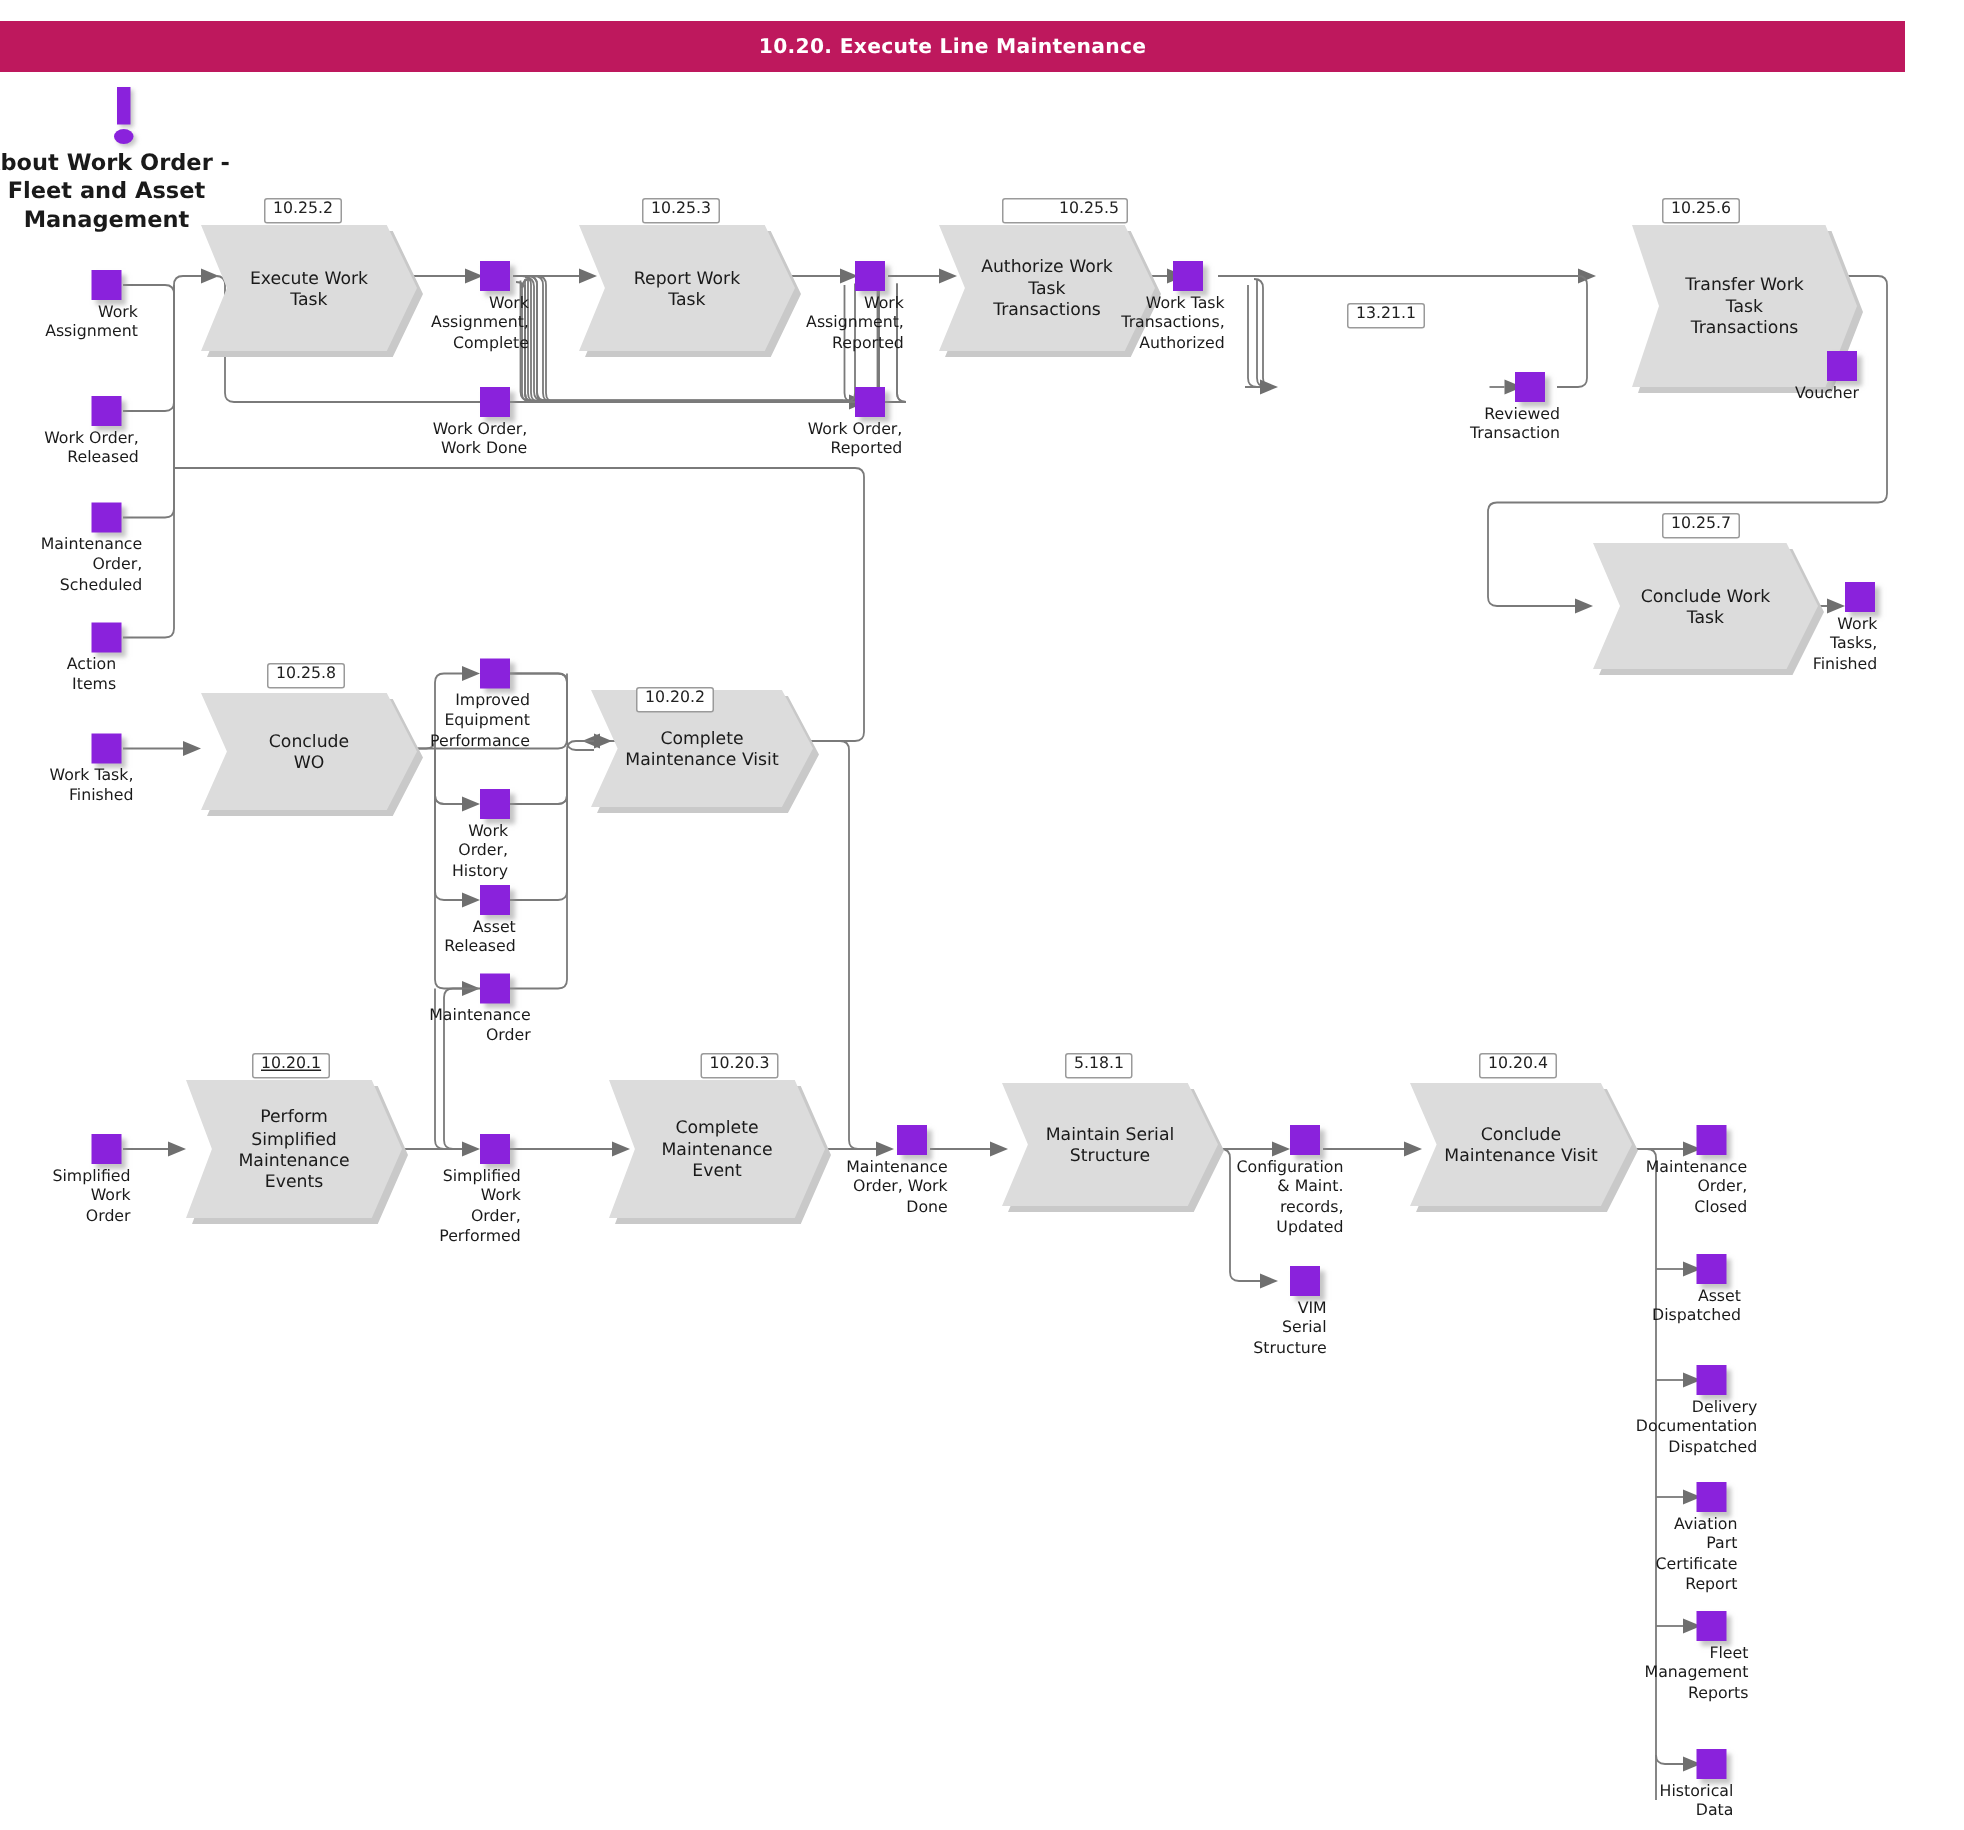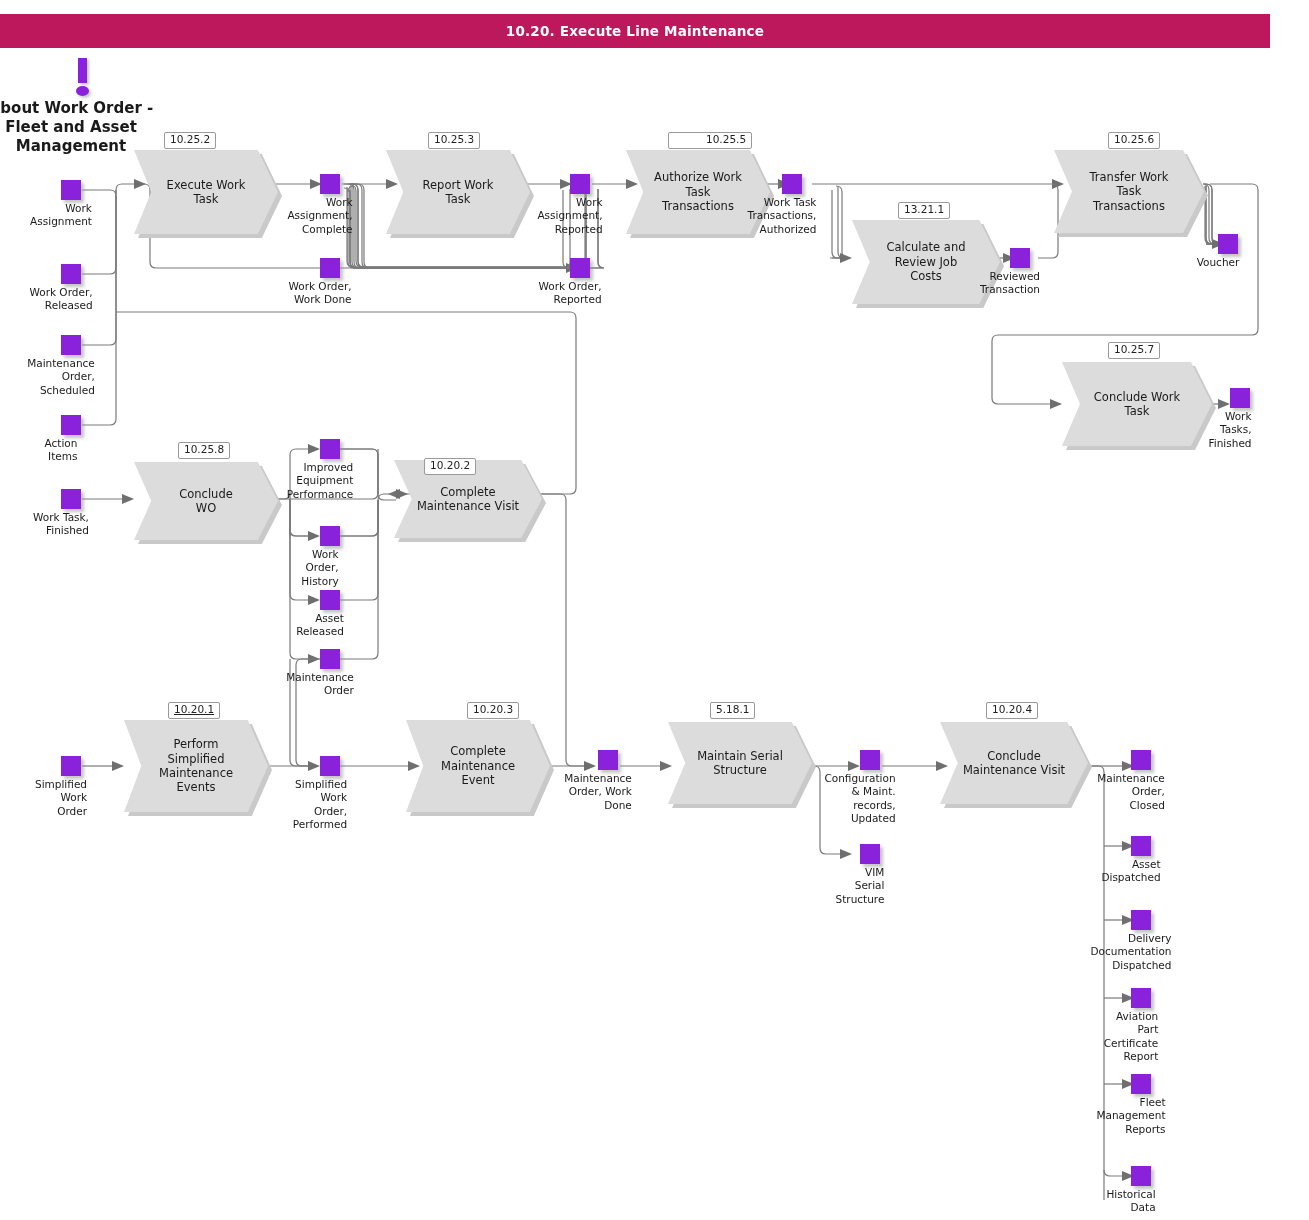--- a/index.html
+++ b/index.html
@@ -236,21 +236,21 @@
   </div>
   <div class="ent" style="left:61px;top:489px;">
     <div class="sq"></div>
     <div class="cap">Work Task,<br>Finished</div>
   </div>
   <div class="ent" style="left:61px;top:756px;">
     <div class="sq"></div>
     <div class="cap">Simplified<br>Work<br>Order</div>
   </div>
 
-  <div class="codebox" style="left:164px;top:132px;">10.25.2</div>
+  <div class="codebox" style="left:176px;top:132px;">10.25.2</div>
   <div class="proc" style="left:134px;top:150px;width:144px;height:84px;">
     <div class="shadow"></div>
       <div class="body"></div>
     <div class="lbl">Execute Work<br>Task</div>
   </div>
 
   <div class="codebox" style="left:428px;top:132px;">10.25.3</div>
   <div class="proc" style="left:386px;top:150px;width:144px;height:84px;">
     <div class="shadow"></div>
       <div class="body"></div>
@@ -258,28 +258,23 @@
   </div>
 
   <div class="codebox" style="left:668px;top:132px;padding-left:37px;">10.25.5</div>
   <div class="proc" style="left:626px;top:150px;width:144px;height:84px;">
     <div class="shadow"></div>
       <div class="body"></div>
     <div class="lbl">Authorize Work<br>Task<br>Transactions</div>
   </div>
 
   <div class="codebox" style="left:898px;top:202px;">13.21.1</div>
-  <div class="proc" style="left:852px;top:220px;width:148px;height:84px;">
-    <div class="shadow"></div>
-      <div class="body"></div>
-    <div class="lbl">Calculate and<br>Review Job<br>Costs</div>
-  </div>
 
   <div class="codebox" style="left:1108px;top:132px;">10.25.6</div>
-  <div class="proc" style="left:1054px;top:150px;width:150px;height:83px;">
+  <div class="proc" style="left:1088px;top:150px;width:150px;height:108px;">
     <div class="shadow"></div>
       <div class="body"></div>
     <div class="lbl">Transfer Work<br>Task<br>Transactions</div>
   </div>
 
   <div class="codebox" style="left:1108px;top:342px;">10.25.7</div>
   <div class="proc" style="left:1062px;top:362px;width:150px;height:84px;">
     <div class="shadow"></div>
       <div class="body"></div>
     <div class="lbl">Conclude Work<br>Task</div>

